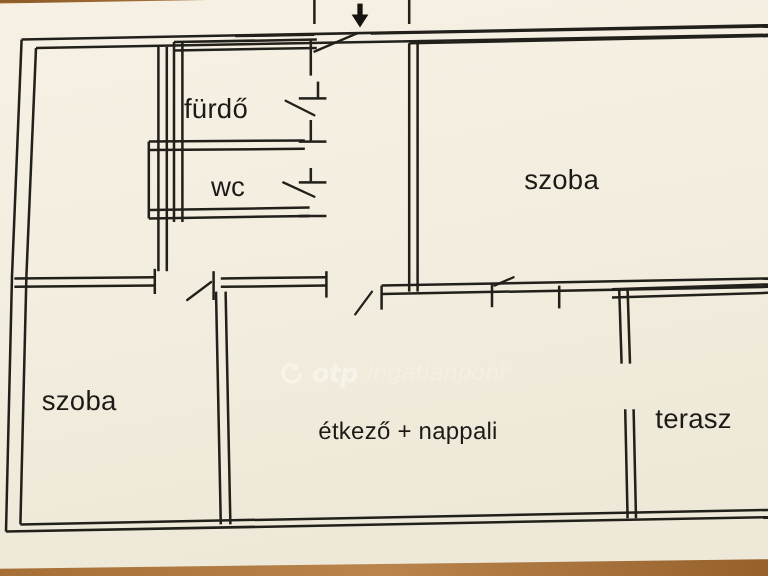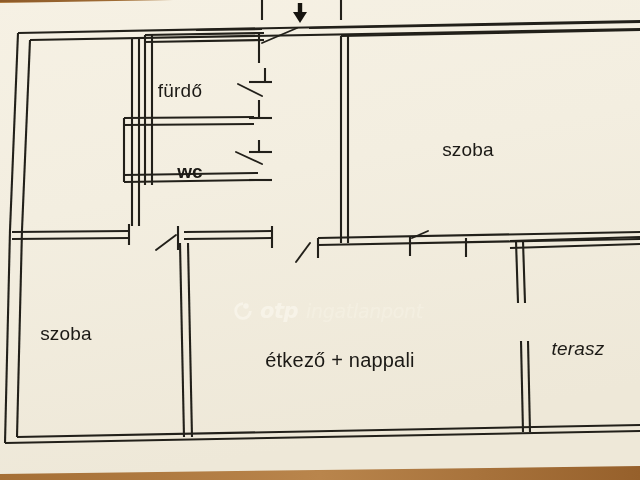--- a/index.html
+++ b/index.html
@@ -20,21 +20,21 @@
     left: 0;
     top: 0;
     width: 640px;
     height: 480px;
     display: block;
   }
   .room-label {
     position: absolute;
     color: #1c1a16;
     font-family: "Liberation Sans", sans-serif;
-    font-size: 19px;
+    font-size: 23px;
     font-weight: 400;
     letter-spacing: 0.2px;
     white-space: nowrap;
     transform: translate(-50%, -50%);
     user-select: none;
   }
   .room-label.big {
     font-size: 20px;
   }
   #watermark {
@@ -195,25 +195,25 @@
     </g>
 
     <g>
       <path d="M 300,3 L 300,14" stroke="#16140f" stroke-width="4.4"></path>
       <polygon points="293,12 307,12 300,23" fill="#16140f"></polygon>
     </g>
 
   </svg>
 
   <div class="room-label" style="left:180px; top:91px;">fürdő</div>
-  <div class="room-label" style="left:190px; top:172px;font-weight:bold;">wc</div>
+  <div class="room-label" style="left:190px; top:156px;">wc</div>
   <div class="room-label" style="left:468px; top:150px;">szoba</div>
   <div class="room-label" style="left:66px;  top:334px;">szoba</div>
   <div class="room-label big" style="left:340px; top:360px;">étkező + nappali</div>
-  <div class="room-label" style="left:578px; top:349px;font-style:italic;">terasz</div>
+  <div class="room-label" style="left:578px; top:349px;">terasz</div>
 
   <div id="watermark">
     <svg class="wm-logo" viewBox="0 0 24 24">
       <path d="M12 2.5 A9.5 9.5 0 1 0 21.5 12 L18.5 12 A6.5 6.5 0 1 1 12 5.5 Z" fill="#fdfbf3"></path>
       <circle cx="15.2" cy="6.6" r="3.0" fill="#fdfbf3"></circle>
     </svg>
     <span class="wm-otp">otp</span>
     <span class="wm-sub">ingatlanpont</span>
   </div>
 

